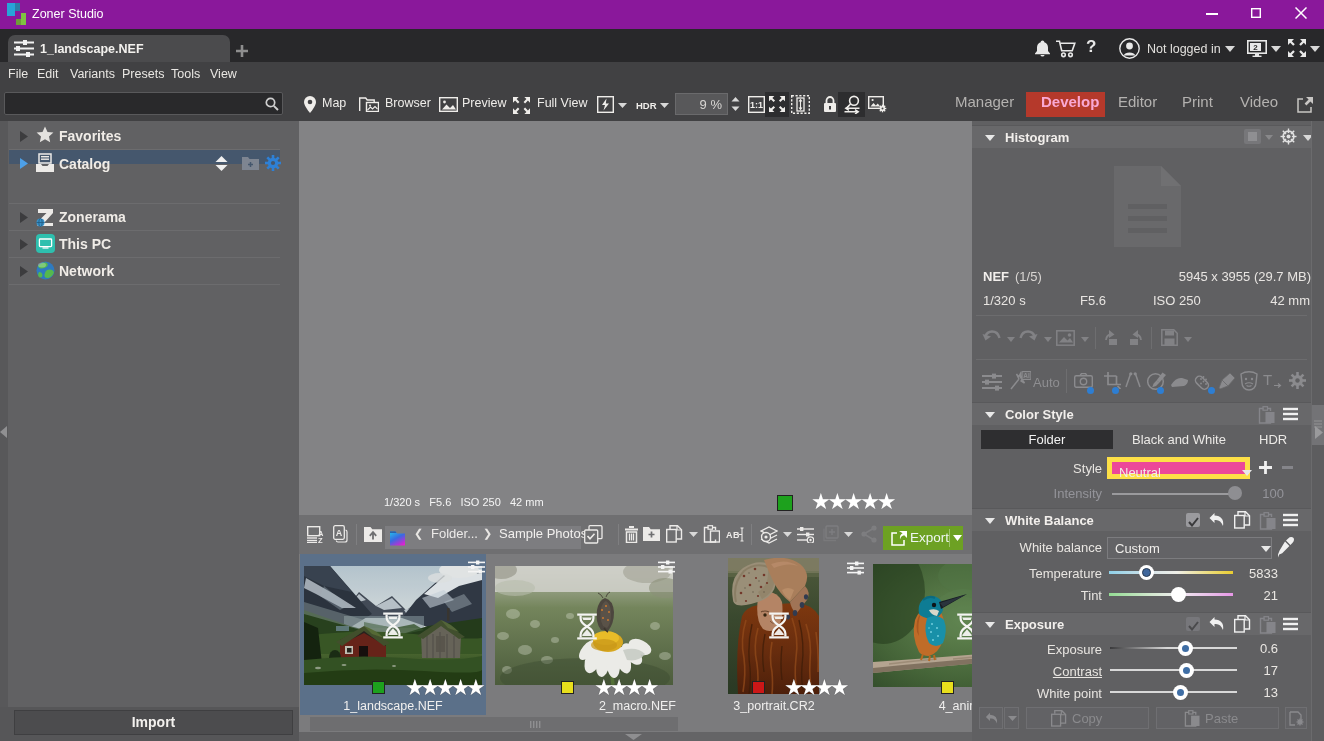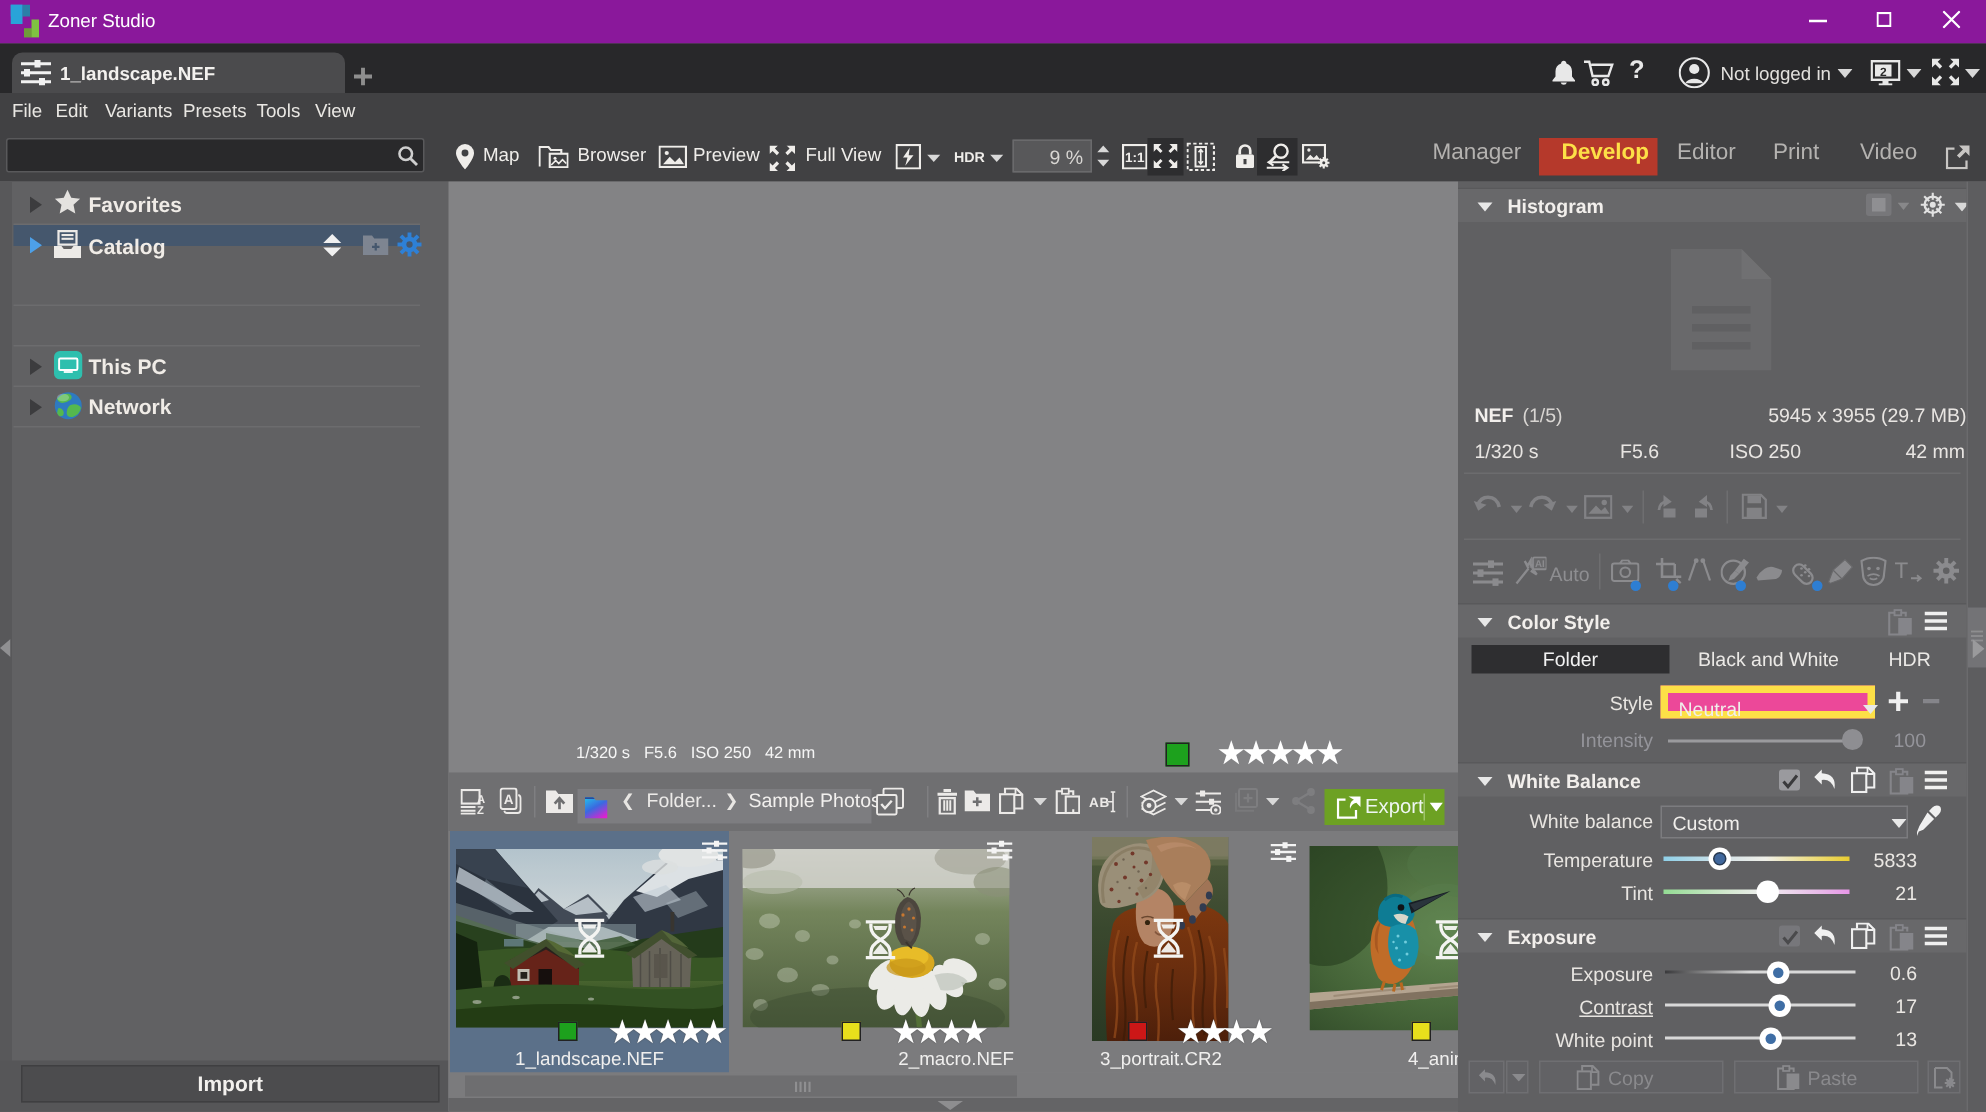--- a/index.html
+++ b/index.html
@@ -265,21 +265,21 @@
           <line x1="10.7" y1="12.5" x2="18.3" y2="12.5"></line>
           <line x1="11.8" y1="9.8" x2="17.2" y2="15.2"></line>
           <line x1="11.8" y1="15.2" x2="17.2" y2="9.8"></line>
         </g>
         <circle cx="14.5" cy="12.5" r="1" fill="#414143"></circle>
       </g>
     </svg>
 
   <span class="abs" style="left:955px;top:5px;color:#b4b2b0;font-size:15px;">Manager</span>
   <div class="abs" style="left:1026px;top:4px;width:79px;height:25px;background:#b5392b;"></div>
-  <span class="abs" style="left:1041px;top:5px;color:#fde047;font-size:15px;font-weight:bold;">Develop</span>
+  <span class="abs" style="left:1041px;top:5px;color:#f9a8d4;font-size:15px;font-weight:bold;">Develop</span>
   <span class="abs" style="left:1118px;top:5px;color:#b4b2b0;font-size:15px;">Editor</span>
   <span class="abs" style="left:1182px;top:5px;color:#b4b2b0;font-size:15px;">Print</span>
   <span class="abs" style="left:1240px;top:5px;color:#b4b2b0;font-size:15px;">Video</span>
   <svg class="abs" style="left:1297px;top:8px" width="17" height="17" viewBox="0 0 17 17">
       <path d="M6 3 H1 V16 H14 V11" fill="none" stroke="#c8c6c4" stroke-width="1.5"></path>
       <path d="M9 1 h7 v7 l-2.6 -2.6 l-4 4 l-1.8 -1.8 l4 -4 z" fill="#c8c6c4"></path>
     </svg>
 </div>
 
 <div id="leftpanel">
@@ -329,20 +329,34 @@
             <line x1="3.3" y1="3.3" x2="14.7" y2="14.7"></line>
             <line x1="3.3" y1="14.7" x2="14.7" y2="3.3"></line>
           </g>
         </g>
         <circle cx="9" cy="9" r="2.1" fill="#45576d"></circle>
       </svg>
   </div>
 
   <div class="rowsep" style="top:82px;"></div>
 
+  <div class="row" style="top:83px;">
+    <svg class="abs" style="left:11px;top:8px" width="8" height="11">
+        <path d="M0 0 l8 5.5 L0 11 z" fill="#3c3c3e"></path>
+      </svg>
+    <svg class="abs" style="left:27px;top:3px" width="20" height="20" viewBox="0 0 20 20">
+        <path d="M2 2 h15 v4 L8 16 h9 v3 H1.5 v-4 L10.5 6 H2 z" fill="#eceae7"></path>
+        <circle cx="4.5" cy="15.5" r="4" fill="#3890c8"></circle>
+        <g stroke="#205a80" stroke-width="0.8" fill="none">
+          <ellipse cx="4.5" cy="15.5" rx="1.7" ry="4"></ellipse>
+          <line x1="0.5" y1="15.5" x2="8.5" y2="15.5"></line>
+        </g>
+      </svg>
+    <span class="lbl">Zonerama</span>
+  </div>
   <div class="rowsep" style="top:109px;"></div>
 
   <div class="row" style="top:110px;">
     <svg class="abs" style="left:11px;top:8px" width="8" height="11">
         <path d="M0 0 l8 5.5 L0 11 z" fill="#3c3c3e"></path>
       </svg>
     <svg class="abs" style="left:27px;top:3px" width="19" height="19" viewBox="0 0 19 19">
         <rect x="0" y="0" width="19" height="19" rx="4" fill="#2ebfae"></rect>
         <rect x="3.4" y="5" width="12.2" height="7.6" rx="0.8" fill="none" stroke="#fff" stroke-width="1.3"></rect>
         <rect x="6.5" y="13.4" width="6" height="1.2" fill="#fff"></rect>

